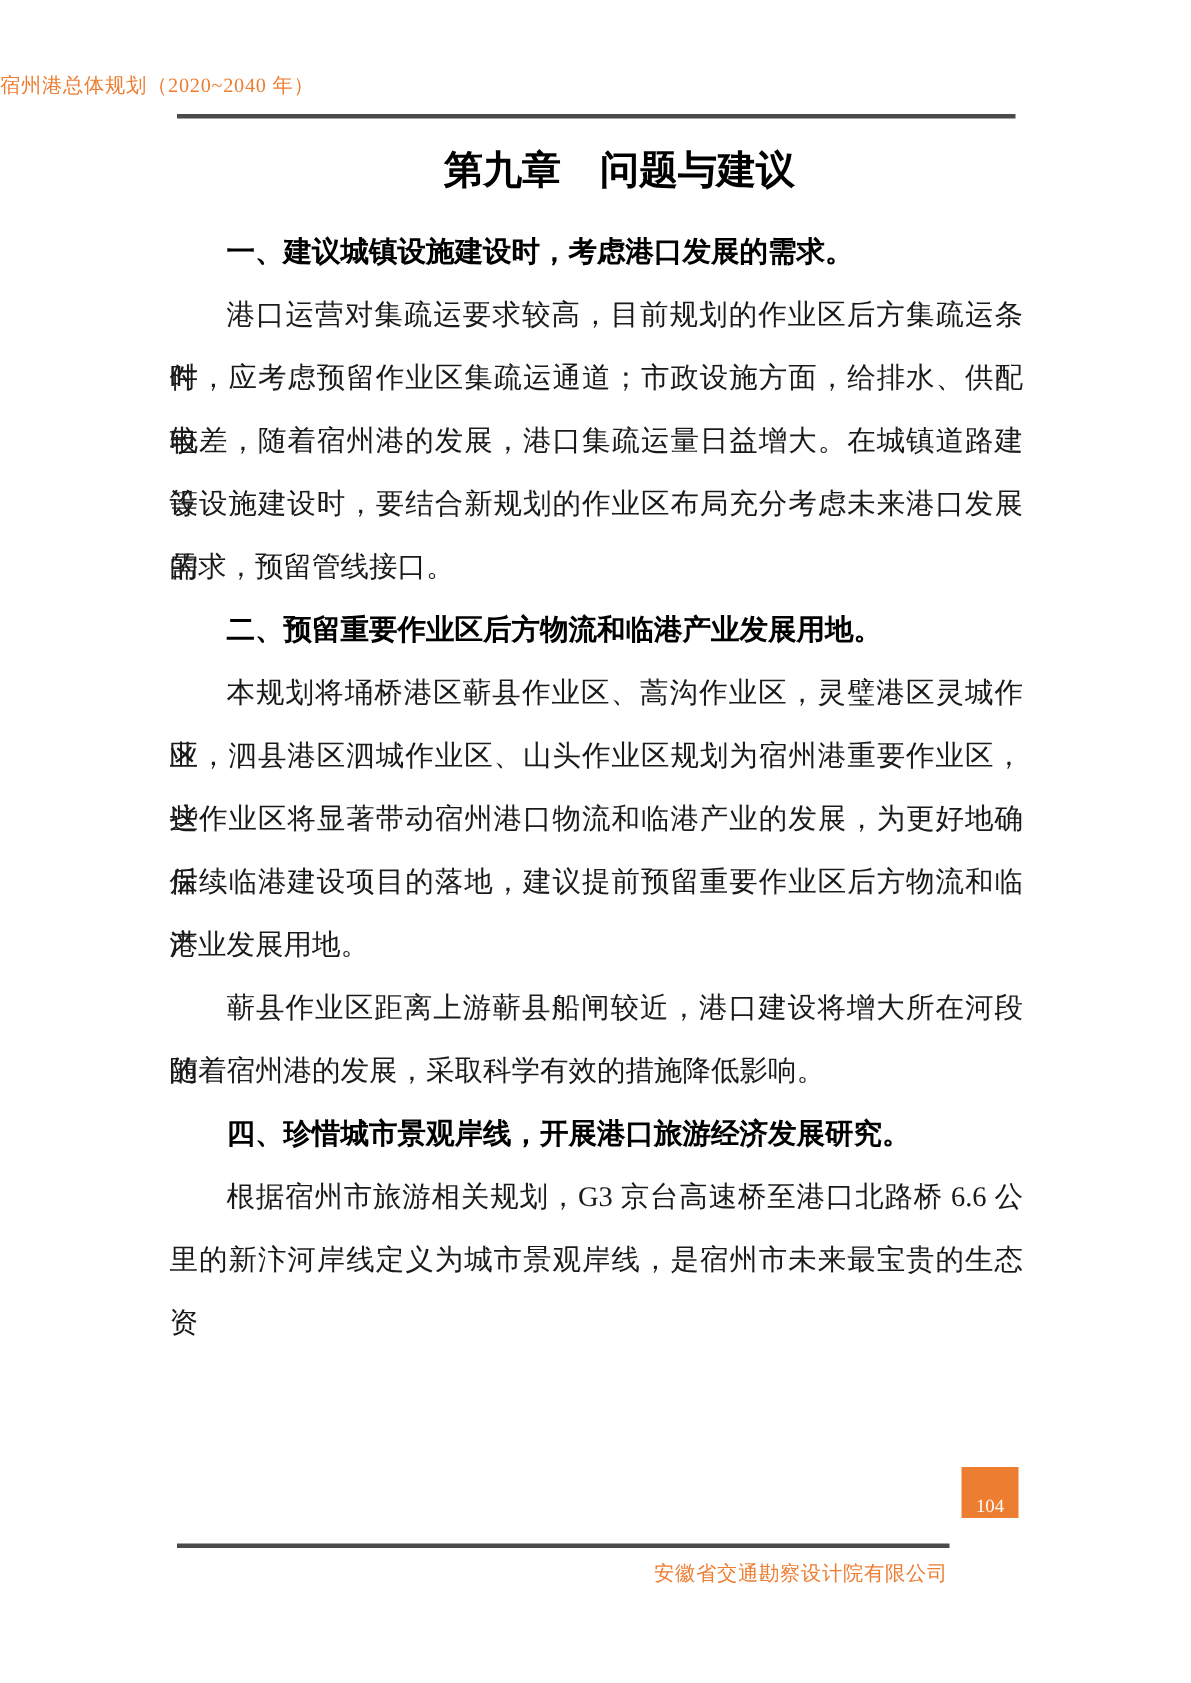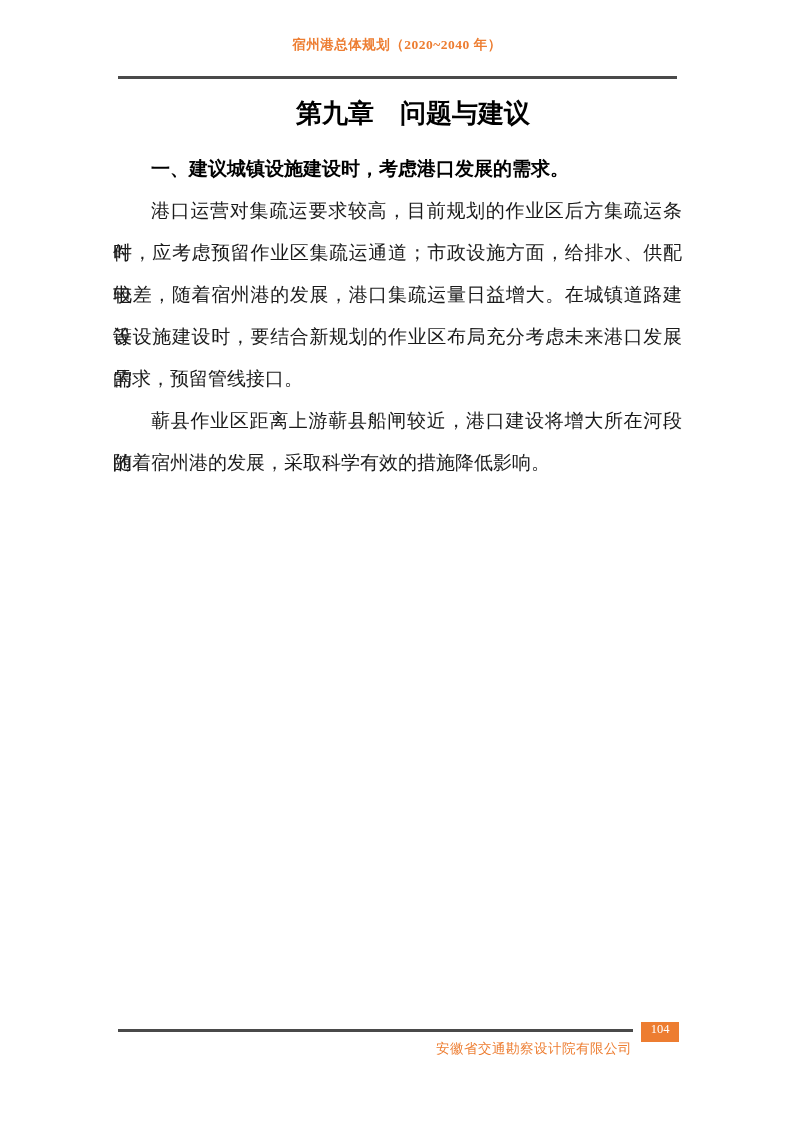--- a/index.html
+++ b/index.html
@@ -12,26 +12,25 @@
     position:relative;
     width:794px;height:1122px;
     margin:0 auto;
     background:#ffffff;
     font-family:"Liberation Serif","DejaVu Serif",serif;
     color:var(--ink);
     overflow:hidden;
   }
   
   .header-title{
-    position:absolute;top:36px;left:0;width:100%;
-    text-align:center;
+    position:absolute;top:48px;left:0;width:100%;
+    text-align:left;
     font-size:13.5px;
     color:var(--accent);
     letter-spacing:0.5px;
-    font-weight:bold;
   }
   .header-rule{
     position:absolute;top:76px;left:118px;
     width:559px;height:3px;
     background:var(--rule);
   }
   
   .chapter-title{
     position:absolute;top:96px;left:16px;width:100%;
     margin:0;
@@ -42,21 +41,21 @@
     color:#000000;
   }
   
   .content{
     position:absolute;top:148px;left:113px;width:569px;
   }
   .sec-heading{
     height:42px;line-height:42px;
     font-size:19px;
     font-weight:700;
-    font-family:Liberation Serif, serif;
+    font-family:Liberation Mono, monospace;
     color:#000000;
     padding-left:38px;
     white-space:nowrap;
   }
   .tl{
     height:42px;line-height:42px;
     font-size:19px;
     text-align:justify;
     text-align-last:left;
     color:#1a1a1a;
@@ -69,25 +68,25 @@
     font-size:13.5px;
     color:var(--accent);
     letter-spacing:0.5px;
   }
   .footer-rule{
     position:absolute;top:1029px;left:118px;
     width:515px;height:3px;
     background:var(--rule);
   }
   .page-number-box{
-    position:absolute;top:1022px;left:641px;
-    width:38px;height:20px;
+    position:absolute;top:978px;left:641px;
+    width:38px;height:34px;
     background:var(--accent);
     color:#ffffff;
-    display:flex;align-items:flex-start;justify-content:center;
+    display:flex;align-items:flex-end;justify-content:center;
     font-size:12.5px;
     font-family:"Liberation Serif","DejaVu Serif",serif;
   }
 </style>
 </head>
 <body>
 
 <div class="page">
 
   <div class="header-title">宿州港总体规划（2020~2040 年）</div>
@@ -98,22 +97,35 @@
   <div class="content" id="content">
       <section>
         <div class="sec-heading">一、建议城镇设施建设时，考虑港口发展的需求。</div>
         <div class="tl full indent">港口运营对集疏运要求较高，目前规划的作业区后方集疏运条件</div>
         <div class="tl full">时，应考虑预留作业区集疏运通道；市政设施方面，给排水、供配电</div>
         <div class="tl full">较差，随着宿州港的发展，港口集疏运量日益增大。在城镇道路建设</div>
         <div class="tl full">等设施建设时，要结合新规划的作业区布局充分考虑未来港口发展的</div>
         <div class="tl">需求，预留管线接口。</div>
       </section>
       <section>
+        <div class="sec-heading">二、预留重要作业区后方物流和临港产业发展用地。</div>
+        <div class="tl full indent">本规划将埇桥港区蕲县作业区、蒿沟作业区，灵璧港区灵城作业</div>
+        <div class="tl full">区，泗县港区泗城作业区、山头作业区规划为宿州港重要作业区，这</div>
+        <div class="tl full">些作业区将显著带动宿州港口物流和临港产业的发展，为更好地确保</div>
+        <div class="tl full">后续临港建设项目的落地，建议提前预留重要作业区后方物流和临港</div>
+        <div class="tl">产业发展用地。</div>
+      </section>
+      <section>
         <div class="tl full indent">蕲县作业区距离上游蕲县船闸较近，港口建设将增大所在河段的</div>
         <div class="tl">随着宿州港的发展，采取科学有效的措施降低影响。</div>
+      </section>
+      <section>
+        <div class="sec-heading">四、珍惜城市景观岸线，开展港口旅游经济发展研究。</div>
+        <div class="tl full indent">根据宿州市旅游相关规划，G3 京台高速桥至港口北路桥 6.6 公</div>
+        <div class="tl full">里的新汴河岸线定义为城市景观岸线，是宿州市未来最宝贵的生态资</div>
       </section>
     </div>
 
   <div class="footer-company">安徽省交通勘察设计院有限公司</div>
   <div class="footer-rule"></div>
   <div class="page-number-box">
     <span>104</span>
   </div>
 
 </div>

